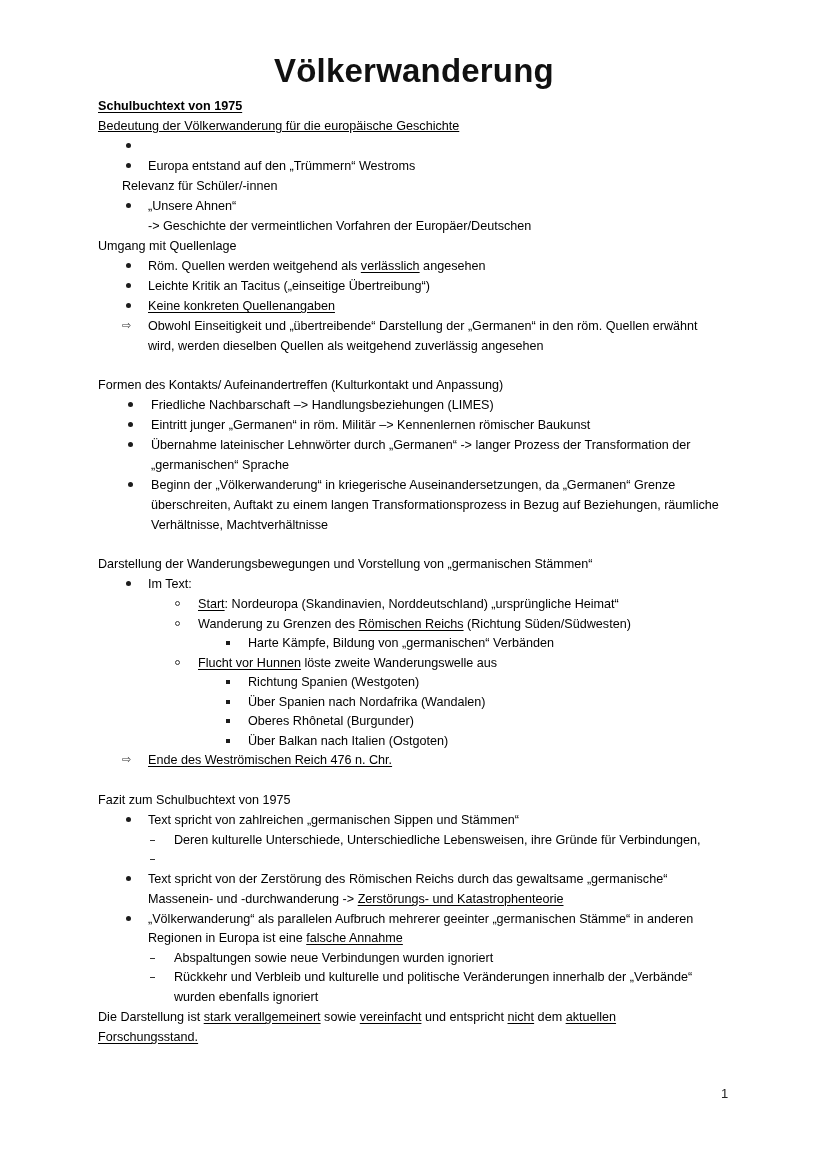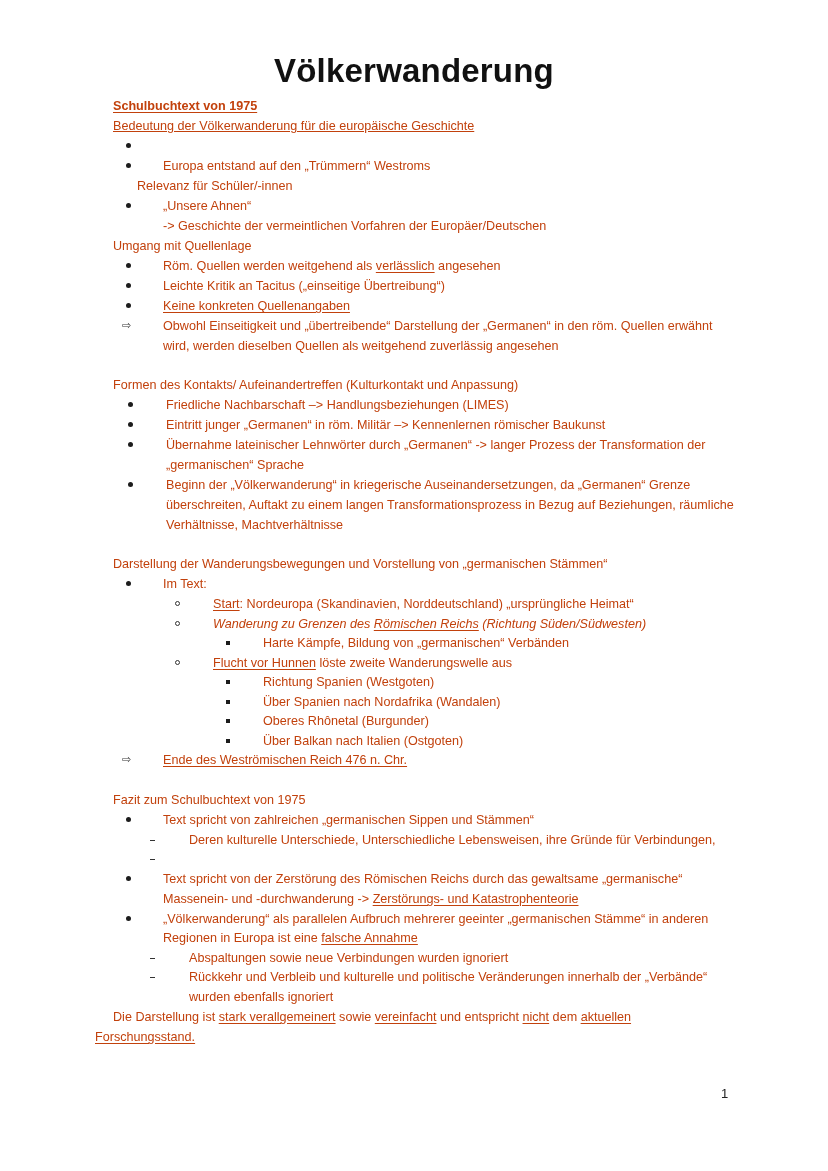--- a/index.html
+++ b/index.html
@@ -1,21 +1,21 @@
 <!DOCTYPE html>
 <html><head>
 <meta charset="utf-8">
 <style>
   html, body { margin:0; padding:0; background:#ffffff; }
   body { width:828px; height:1171px; position:relative; overflow:hidden;
          font-family:"Liberation Sans", sans-serif; color:#1a1a1a; }
   .page { position:absolute; left:0; top:0; width:828px; height:1171px; }
   .title { position:absolute; left:0; width:828px; top:52px; text-align:center;
            font-size:33px; font-weight:bold; letter-spacing:0.2px; color:#111; }
-  .line { position:absolute; font-size:12.6px; line-height:16px; white-space:nowrap; color:#c2410c;margin-left:15px; }
+  .line { position:absolute; font-size:12.6px; line-height:16px; white-space:nowrap; color:#000000; }
   .u { text-decoration:underline; text-underline-offset:2px; }
   .b { font-weight:bold; }
   .dot { position:absolute; width:5px; height:5px; border-radius:50%; background:#1c1c1c; }
   .circ { position:absolute; width:5px; height:5px; border-radius:50%; border:1px solid #333; box-sizing:border-box; }
   .sq { position:absolute; width:4px; height:4px; background:#1c1c1c; }
   .dash { position:absolute; width:5px; height:1px; background:#333; }
   .arrow { position:absolute; font-size:11px; line-height:16px; color:#333; }
   .pagenum { position:absolute; left:721px; top:1086px; font-size:13px; color:#222; }
 </style>
 </head>
@@ -61,21 +61,21 @@
   <div class="line" style="left:151px;top:497px;">überschreiten, Auftakt zu einem langen Transformationsprozess in Bezug auf Beziehungen, räumliche</div>
   <div class="line" style="left:151px;top:517px;">Verhältnisse, Machtverhältnisse</div>
 
   <div class="line" style="left:98px;top:556px;">Darstellung der Wanderungsbewegungen und Vorstellung von „germanischen Stämmen“</div>
   <span class="dot" style="left:126px;top:581px;"></span>
   <div class="line" style="left:148px;top:576px;">Im Text:</div>
 
   <span class="circ" style="left:175px;top:601px;"></span>
   <div class="line" style="left:198px;top:596px;"><span class="u">Start</span><span>: Nordeuropa (Skandinavien, Norddeutschland) „ursprüngliche Heimat“</span></div>
   <span class="circ" style="left:175px;top:621px;"></span>
-  <div class="line" style="left:198px;top:616px;font-style:italic;"><span>Wanderung zu Grenzen des </span><span class="u">Römischen Reichs</span><span> (Richtung Süden/Südwesten)</span></div>
+  <div class="line" style="left:198px;top:616px;"><span>Wanderung zu Grenzen des </span><span class="u">Römischen Reichs</span><span> (Richtung Süden/Südwesten)</span></div>
   <span class="sq" style="left:226px;top:641px;"></span>
   <div class="line" style="left:248px;top:635px;">Harte Kämpfe, Bildung von „germanischen“ Verbänden</div>
   <span class="circ" style="left:175px;top:660px;"></span>
   <div class="line" style="left:198px;top:655px;"><span class="u">Flucht vor Hunnen</span><span> löste zweite Wanderungswelle aus</span></div>
   <span class="sq" style="left:226px;top:680px;"></span>
   <div class="line" style="left:248px;top:674px;">Richtung Spanien (Westgoten)</div>
   <span class="sq" style="left:226px;top:700px;"></span>
   <div class="line" style="left:248px;top:694px;">Über Spanien nach Nordafrika (Wandalen)</div>
   <span class="sq" style="left:226px;top:719px;"></span>
   <div class="line" style="left:248px;top:713px;">Oberes Rhônetal (Burgunder)</div>
@@ -96,16 +96,16 @@
   <span class="dot" style="left:126px;top:916px;"></span>
   <div class="line" style="left:148px;top:911px;">„Völkerwanderung“ als parallelen Aufbruch mehrerer geeinter „germanischen Stämme“ in anderen</div>
   <div class="line" style="left:148px;top:930px;"><span>Regionen in Europa ist eine </span><span class="u">falsche Annahme</span></div>
   <span class="dash" style="left:150px;top:958px;"></span>
   <div class="line" style="left:174px;top:950px;">Abspaltungen sowie neue Verbindungen wurden ignoriert</div>
   <span class="dash" style="left:150px;top:977px;"></span>
   <div class="line" style="left:174px;top:969px;text-align:right;">Rückkehr und Verbleib und kulturelle und politische Veränderungen innerhalb der „Verbände“</div>
   <div class="line" style="left:174px;top:989px;">wurden ebenfalls ignoriert</div>
 
   <div class="line" style="left:98px;top:1009px;"><span>Die Darstellung ist </span><span class="u">stark verallgemeinert</span><span> sowie </span><span class="u">vereinfacht</span><span> und entspricht </span><span class="u">nicht</span><span> dem </span><span class="u">aktuellen</span></div>
-  <div class="line u" style="left:80px;top:1029px;">Forschungsstand.</div>
+  <div class="line u" style="left:98px;top:1029px;">Forschungsstand.</div>
 
   <div class="pagenum">1</div>
 </div>
 
 </body></html>

